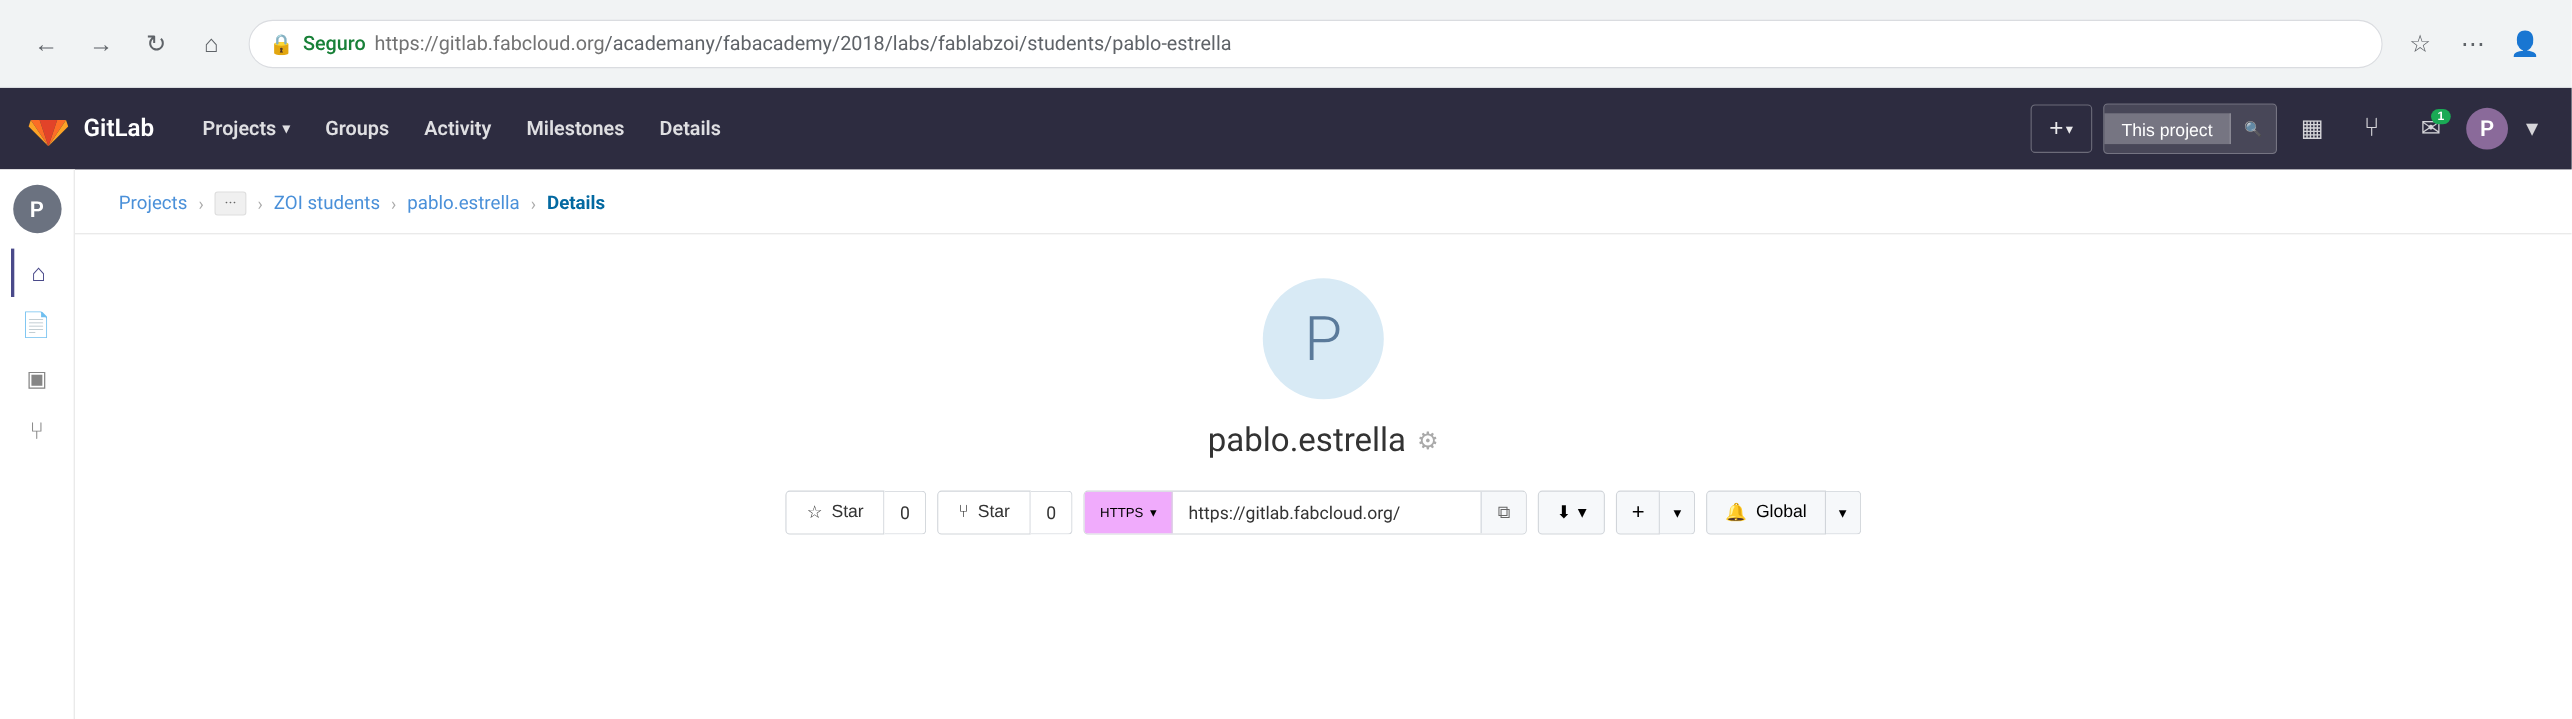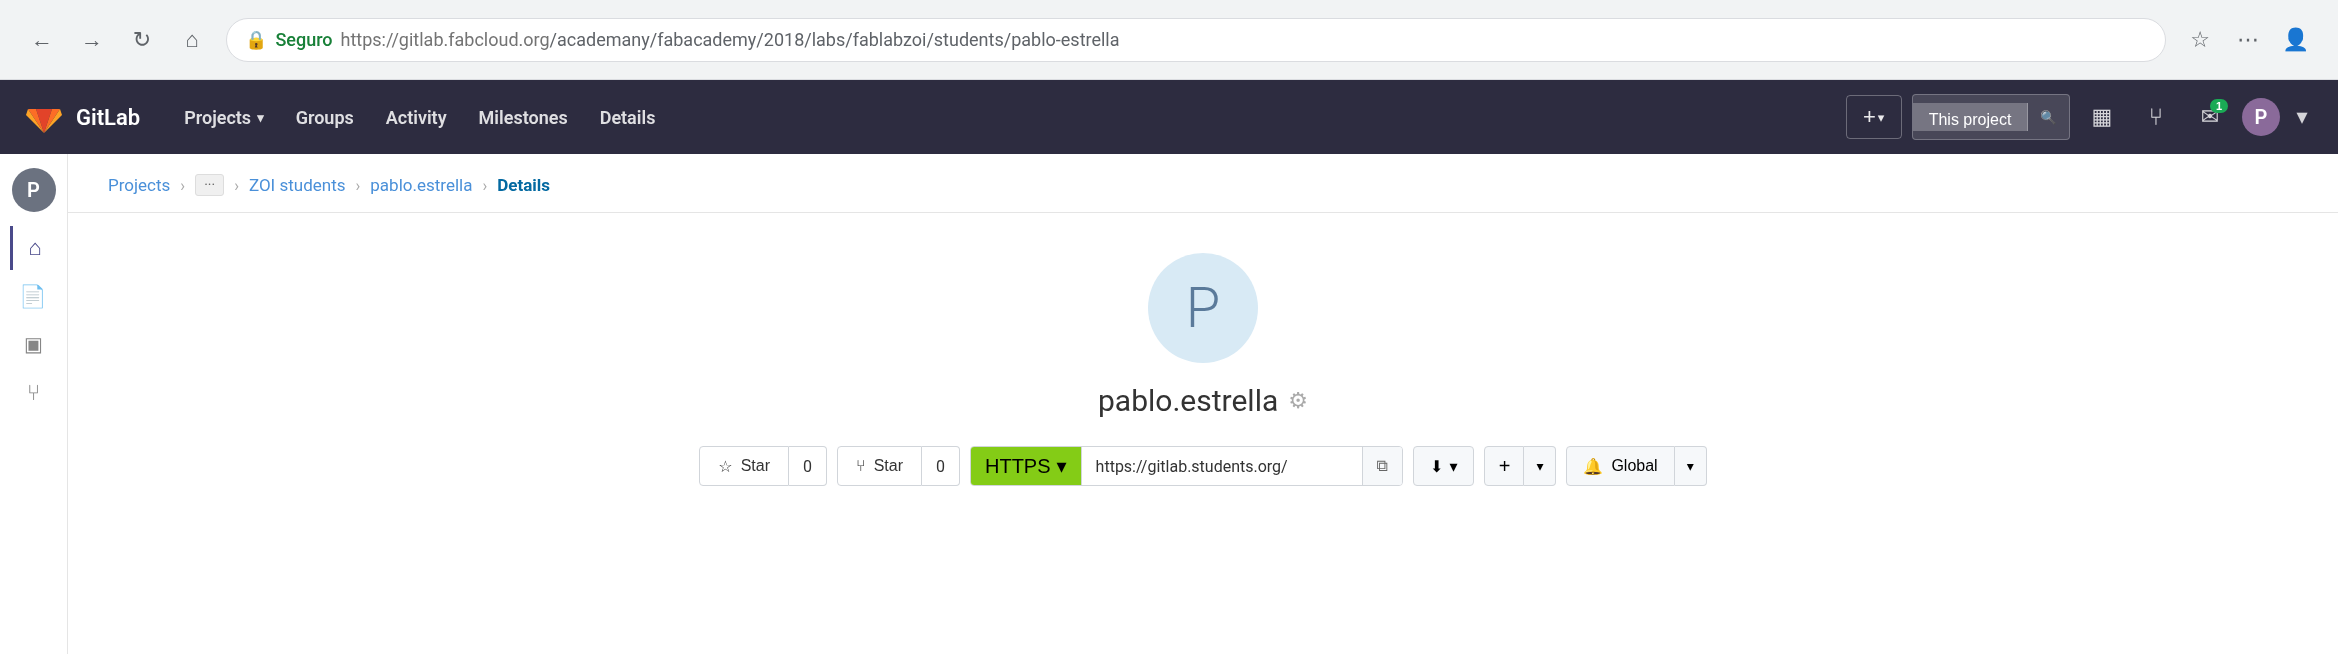--- a/index.html
+++ b/index.html
@@ -159,22 +159,22 @@
     .action-btn-count {
       height: 40px; padding: 0 14px; border: 1px solid #d1d5da; border-left: none;
       background: #fff; font-size: 16px; color: #333; display: flex; align-items: center;
       border-radius: 0 4px 4px 0; cursor: pointer;
     }
     .url-group {
       display: flex; align-items: center; margin-right: 10px; height: 40px;
       border: 1px solid #d1d5da; border-radius: 4px; overflow: hidden;
     }
     .url-protocol-btn {
-      background: #84cc16; border: none; border-right: 1px solid #d1d5da;
-      padding: 0 14px; height: 100%; cursor: pointer; font-size: 20px;
+      background: #f0abfc; border: none; border-right: 1px solid #d1d5da;
+      padding: 0 14px; height: 100%; cursor: pointer; font-size: 12px;
       display: flex; align-items: center; gap: 6px;
     }
     .url-text {
       padding: 0 14px; font-size: 16px; color: #333; display: flex; align-items: center;
       min-width: 280px;
     }
     .copy-btn {
       background: #f6f8fa; border: none; border-left: 1px solid #d1d5da;
       padding: 0 14px; height: 100%; cursor: pointer; font-size: 16px; color: #666;
       display: flex; align-items: center;
@@ -353,21 +353,21 @@
             <span>Star</span>
           </button>
           <div class="action-btn-count">0</div>
         </div>
 
         <div class="url-group">
           <button class="url-protocol-btn">
             <span>HTTPS</span>
             <span>▾</span>
           </button>
-          <span class="url-text">https://gitlab.students.org/</span>
+          <span class="url-text">https://gitlab.fabcloud.org/</span>
           <button class="copy-btn">
             <span>⧉</span>
           </button>
         </div>
 
         <button class="clone-btn">
           <span>⬇</span>
           <span>▾</span>
         </button>
 

